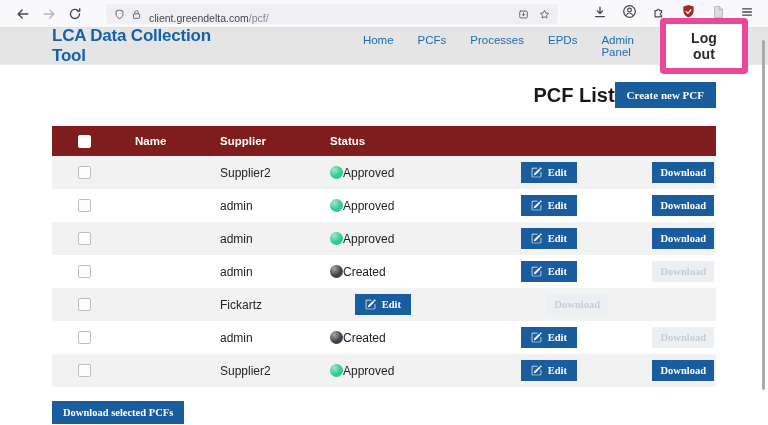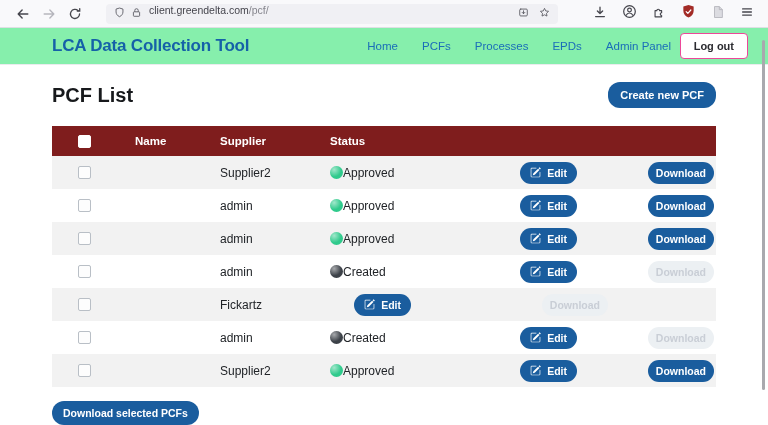--- a/index.html
+++ b/index.html
@@ -5,43 +5,43 @@
   * { margin:0; padding:0; box-sizing:border-box; }
   html,body { width:768px; height:425px; overflow:hidden; }
   body { font-family:"Liberation Sans", sans-serif; background:#fff; position:relative; }
 
   
   .toolbar { height:28px; background:#f9f9fb; border-bottom:1px solid #dfdfe4;
              display:flex; align-items:center; padding:0 10px; }
   .tb-icon { width:26px; height:22px; display:flex; align-items:center; justify-content:center; flex:0 0 auto; }
   .tb-icon svg { width:14px; height:14px; }
   .urlbar { margin-left:18px; width:452px; height:20px; background:#f0f0f4; border-radius:4px;
-            display:flex; align-items:flex-start; padding:0 8px; }
+            display:flex; align-items:flex-end; padding:0 8px; }
   .urlbar svg { width:11px; height:11px; flex:0 0 auto; }
   .url-text { margin-left:7px; font-size:10.5px; color:#45454d; white-space:nowrap; flex:1 1 auto; overflow:hidden; }
   .url-text .path { color:#85858d; }
   .urlbar .bar-right { display:flex; gap:10px; margin-left:auto; }
   .right-icons { display:flex; gap:15px; margin-left:auto; margin-right:4px; align-items:center; }
 
   
   .app-header { height:37px; display:flex; align-items:center; padding:0 20px 0 52px;
-                border-bottom:1px solid #ebebee; background:#86efac; }
+                border-bottom:1px solid #ebebee; background:#e5e5e5; }
   .brand { font-size:17px; font-weight:700; color:#1561a8; letter-spacing:-.2px; }
   .nav { display:flex; gap:24px; margin-left:118px; }
   .nav a { font-size:11.5px; color:#1a6db8; text-decoration:none; }
-  .logout-btn { margin-left:auto; background:#fff; border:1px solid #ec4899; border-radius:4px;
-                padding:6px 13px; font-size:11px; font-weight:700; color:#2b2b30; cursor:pointer;
+  .logout-btn { margin-left:auto; background:#fff; border:6px solid #ec4899; border-radius:4px;
+                padding:6px 13px; font-size:14px; font-weight:700; color:#2b2b30; cursor:pointer;
                 font-family:inherit; }
 
   
   .main { padding:17px 52px 0 52px; }
-  .title-row { display:flex; align-items:center; justify-content:space-between; }
+  .title-row { display:flex; align-items:center; justify-content:flex-end; }
   .page-title { font-size:20px; font-weight:700; color:#17191c; }
-  .btn-blue { background:#1a5d9e; color:#fff; border:none; border-radius:12px; font-weight:700;
-              font-family:Liberation Sans, sans-serif; cursor:pointer; }
+  .btn-blue { background:#1a5d9e; color:#fff; border:none; border-radius:0; font-weight:700;
+              font-family:Liberation Serif, serif; cursor:pointer; }
   .create-btn { font-size:11px; padding:7px 12px; }
 
   
   .table { margin-top:18px; width:664px; }
   .thead { height:30px; background:#7f1d1d; display:grid; align-items:center;
            grid-template-columns:56px 84px 110px 142px 166px 106px; }
   .thead .col-label { color:#fff; font-size:11.5px; font-weight:700; }
   .trow { height:33px; display:grid; align-items:center;
           grid-template-columns:56px 84px 110px 142px 166px 106px; }
   .trow:nth-child(odd) { background:#f2f2f2; }

